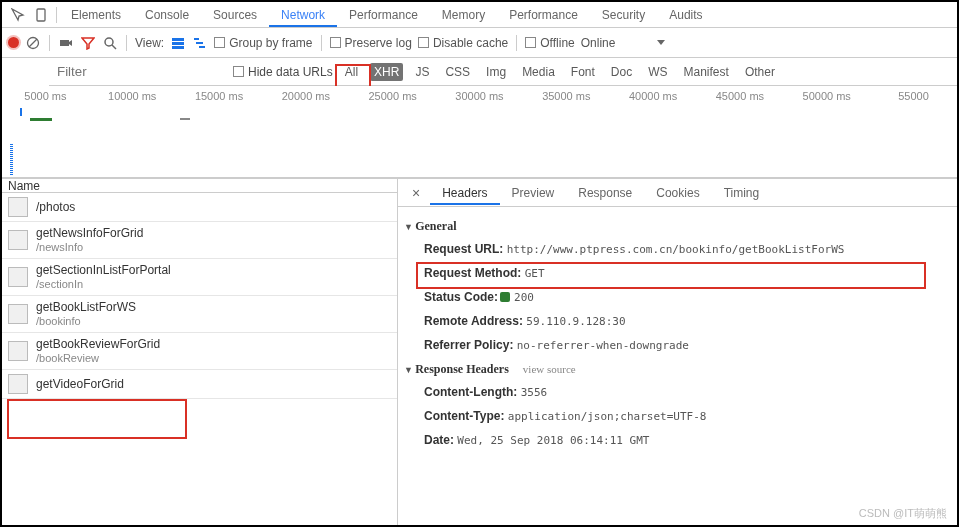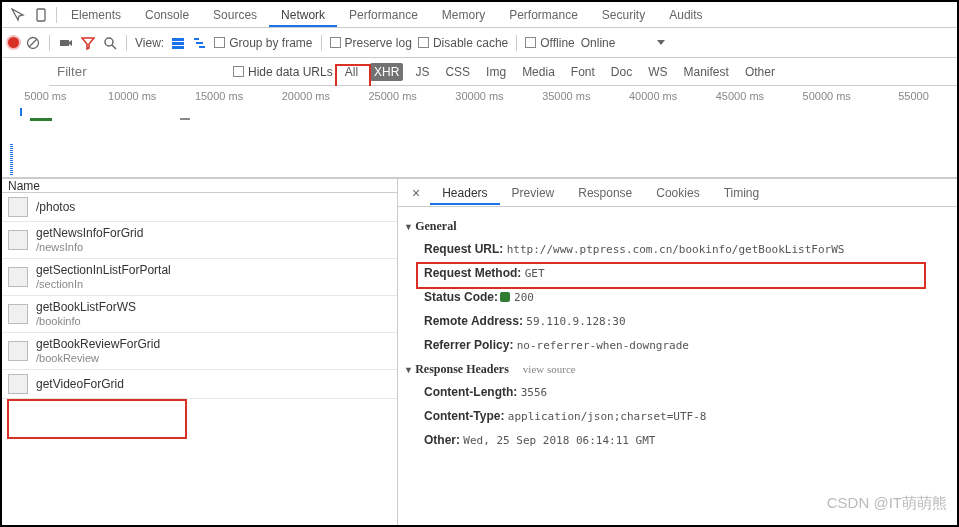--- a/index.html
+++ b/index.html
@@ -4,21 +4,21 @@
 <style>
   * { box-sizing: border-box; }
   html, body { margin:0; padding:0; font-family: "Segoe UI", Arial, sans-serif; font-size:12px; color:#4a4a4a; background:#fff; }
   .frame { width:959px; height:527px; border:2px solid #000; position:relative; overflow:hidden; }
 
   
   .tabs { display:flex; align-items:center; height:26px; border-bottom:1px solid #ccc; padding:0 4px; gap:0; }
   .tab-icn { width:24px; height:22px; display:inline-flex; align-items:center; justify-content:center; color:#555; }
   .tab-sep { width:1px; height:16px; background:#ccc; margin:0 2px; }
   .tab { padding:5px 12px; color:#666; cursor:default; }
-  .tab.active { color:#404040; border-bottom:2px solid #1a73e8; padding-bottom:3px; }
+  .tab.active { color:#3b82f6; border-bottom:2px solid #1a73e8; padding-bottom:3px; }
 
   
   .toolbar { display:flex; align-items:center; height:30px; border-bottom:1px solid #ccc; padding:0 6px; gap:6px; color:#555;}
   .dot-red { width:11px; height:11px; border-radius:50%; background:#d93025; box-shadow:0 0 0 2px rgba(217,48,37,.3);}
   .ico { width:16px; height:16px; display:inline-flex; align-items:center; justify-content:center; color:#666;}
   .ico.red { color:#d93025; }
   .vsep { width:1px; height:16px; background:#ccc; margin:0 2px;}
   .cb { width:11px; height:11px; border:1px solid #888; display:inline-block; background:#fff; margin-right:4px; position:relative; top:1px;}
   .blue-ico { color:#1a73e8; }
   .tri { width:0; height:0; border-left:4px solid transparent; border-right:4px solid transparent; border-top:5px solid #666; }
@@ -62,21 +62,21 @@
   .detail { padding:8px 6px; overflow-y:auto; flex:1;}
   .sec-h { color:#333; font-weight:bold; margin:4px 0 8px 0;font-family:Liberation Serif, serif;}
   .sec-h::before { content:"▼ "; font-size:9px; color:#555;}
   .sec-h .sub { font-weight:normal; color:#888; margin-left:14px; font-size:11px;}
   .kv { margin:0 0 10px 20px; }
   .kv b { color:#333; font-weight:600;}
   .kv span { color:#555; font-family: Consolas, monospace; font-size:11px;}
   .status-dot { display:inline-block; width:10px; height:10px; background:#2e7d32; border-radius:2px; margin:0 4px 0 2px; position:relative; top:1px;}
   .annot-url { left:414px; top:260px; width:510px; height:27px; }
 
-  .watermark { position:absolute; right:10px; bottom:12px; color:#bbb; font-size:15px;}
+  .watermark { position:absolute; right:10px; bottom:4px; color:#bbb; font-size:11px;}
 </style>
 </head>
 <body>
 
 <div class="frame">
 
   <div class="tabs">
     <span class="tab-icn">
         <svg width="14" height="14" viewBox="0 0 14 14">
           <path d="M1 1 L7 12 L8 8 L12 7 Z" fill="none" stroke="#666" stroke-width="1.3"></path>
@@ -251,21 +251,21 @@
         <div class="sec-h"><span>General</span></div>
         <div class="kv"><b>Request URL:</b> <span>http://www.ptpress.com.cn/bookinfo/getBookListForWS</span></div>
         <div class="kv"><b>Request Method:</b> <span>GET</span></div>
         <div class="kv"><b>Status Code:</b><span class="status-dot"></span><span>200</span></div>
         <div class="kv"><b>Remote Address:</b> <span>59.110.9.128:30</span></div>
         <div class="kv"><b>Referrer Policy:</b> <span>no-referrer-when-downgrade</span></div>
 
         <div class="sec-h"><span>Response Headers</span><span class="sub">view source</span></div>
         <div class="kv"><b>Content-Length:</b> <span>3556</span></div>
         <div class="kv"><b>Content-Type:</b> <span>application/json;charset=UTF-8</span></div>
-        <div class="kv"><b>Other:</b> <span>Wed, 25 Sep 2018 06:14:11 GMT</span></div>
+        <div class="kv"><b>Date:</b> <span>Wed, 25 Sep 2018 06:14:11 GMT</span></div>
       </div>
     </div>
   </div>
 
   <div class="annot annot-row"></div>
   <div class="annot annot-url"></div>
   <div class="watermark">CSDN @IT萌萌熊</div>
 </div>
 
 </body></html>

